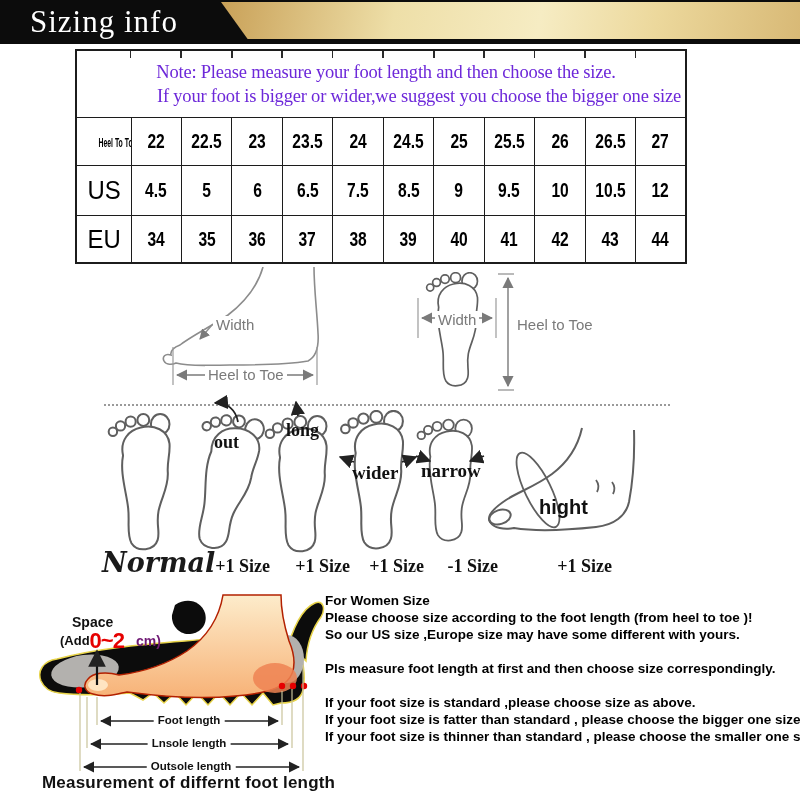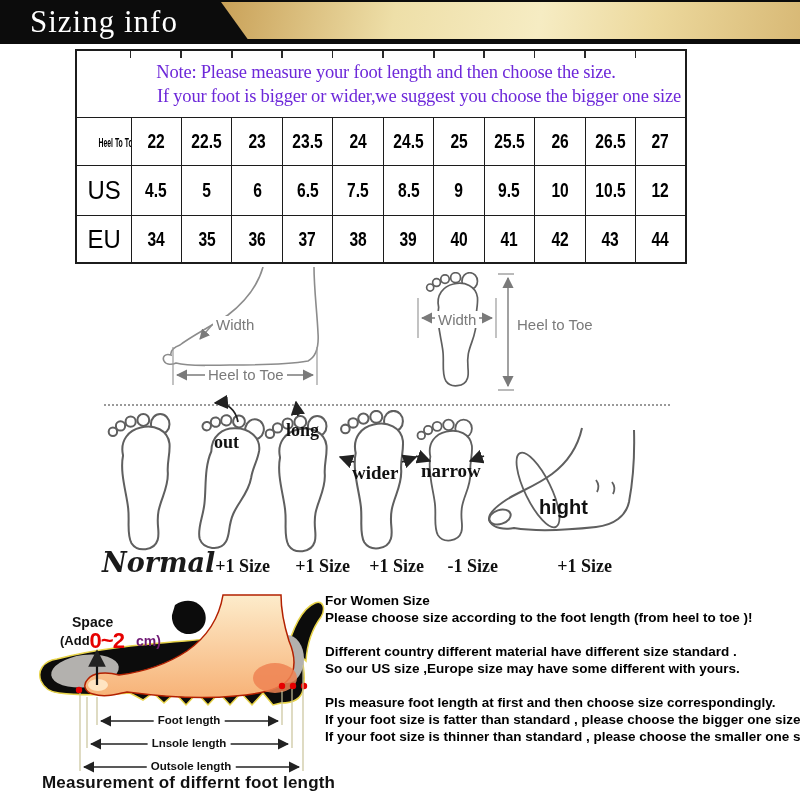--- a/index.html
+++ b/index.html
@@ -265,18 +265,18 @@
   <span class="add-u">cm)</span>
 </div>
 <div class="mlab" style="left:189px;top:714px">Foot length</div>
 <div class="mlab" style="left:189px;top:737px">Lnsole length</div>
 <div class="mlab" style="left:191px;top:760px">Outsole length</div>
 <div class="caption">Measurement of differnt foot length</div>
 
 <div class="notes">
   <p>For Women Size</p>
   <p>Please choose size according to the foot length (from heel to toe )!</p>
-  <p class="mt">Different country different material have different size standard .</p>
   <p>So our US size ,Europe size may have some different with yours.</p>
   <p class="mt">Pls measure foot length at first and then choose size correspondingly.</p>
+  <p class="mt">If your foot size is standard ,please choose size as above.</p>
   <p>If your foot size is fatter than standard , please choose the bigger one size ,</p>
   <p>If your foot size is thinner than standard , please choose the smaller one size</p>
 </div>
 
 </body></html>

